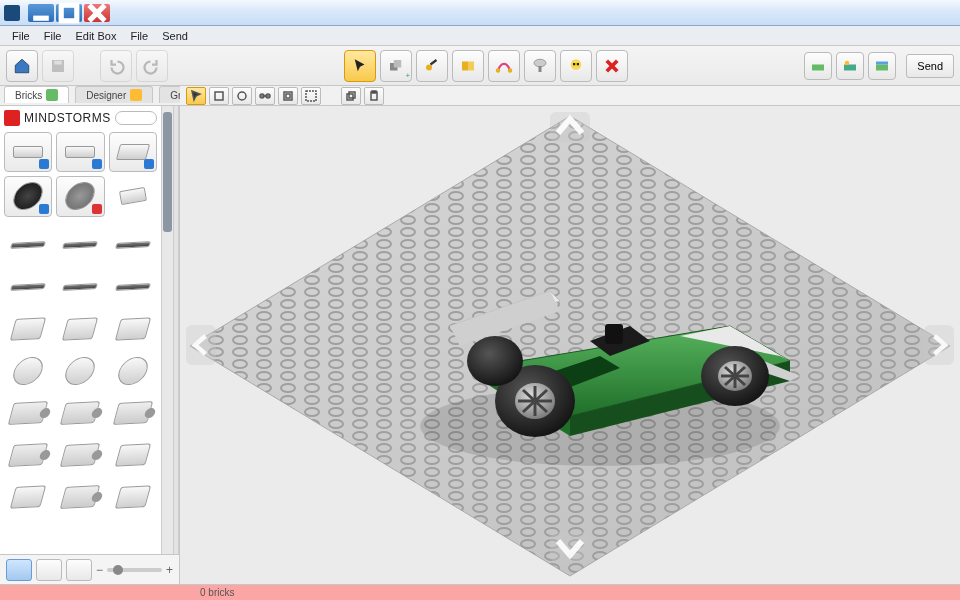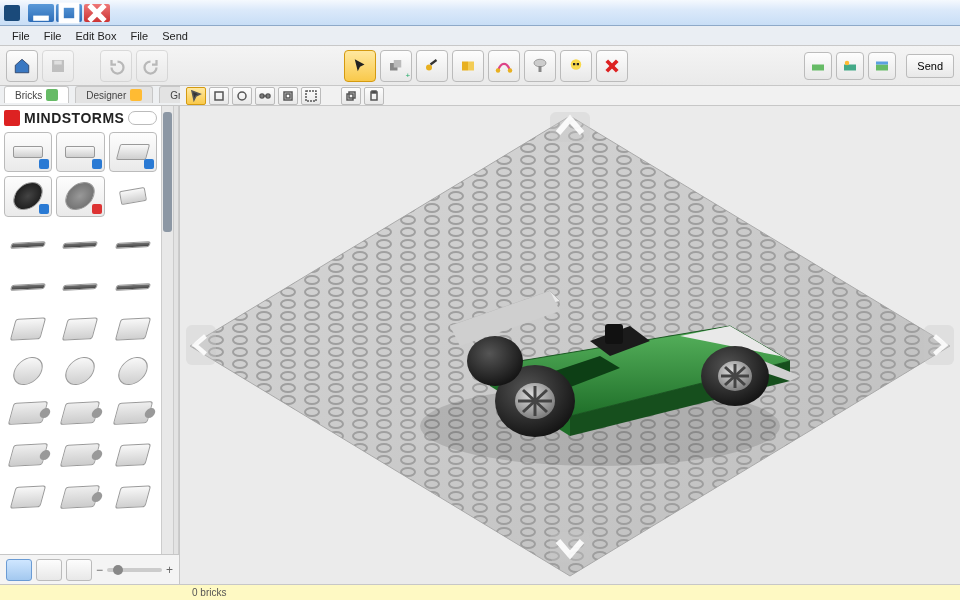--- a/index.html
+++ b/index.html
@@ -46,21 +46,21 @@
   .sbtn svg{width:12px;height:12px;stroke:#555;fill:none;stroke-width:1.5;}
   .subtoolbar .gap{width:14px;}
 
   
   .main{display:flex;height:calc(600px - 26px - 20px - 40px - 20px - 16px);}
   .sidebar{width:180px;background:#fff;border-right:1px solid #c7c7c7;display:flex;flex-direction:column;position:relative;}
   .sidebar-inner{flex:1;display:flex;position:relative;}
   .palette{flex:1;overflow:hidden;padding:4px;}
   .brand-row{display:flex;align-items:center;gap:4px;margin-bottom:6px;}
   .brand-badge{width:16px;height:16px;background:#d22;border-radius:2px;}
-  .brand-text{font-size:14px;font-weight:bold;letter-spacing:.5px;color:#222;}
+  .brand-text{font-size:12px;font-weight:normal;letter-spacing:.5px;color:#222;}
   .search-pill{flex:1;height:14px;border:1px solid #bbb;border-radius:8px;background:#fff;}
   .grid3{display:grid;grid-template-columns:repeat(3,1fr);gap:4px;margin-bottom:10px;}
   .cell{aspect-ratio:1.2;border:1px solid #bbb;border-radius:4px;background:linear-gradient(#fdfdfd,#eaeaea);display:flex;align-items:center;justify-content:center;position:relative;cursor:pointer;}
   .cell.noborder{border-color:transparent;background:transparent;}
   .cell .badge{position:absolute;right:2px;bottom:2px;width:10px;height:10px;background:#2a7ad4;border-radius:2px;}
   .cell .badge.red{background:#d33;}
   .part-grid{display:grid;grid-template-columns:repeat(3,1fr);gap:6px 4px;}
   .part{height:36px;display:flex;align-items:center;justify-content:center;cursor:pointer;}
   .brick{width:34px;height:18px;background:linear-gradient(#f8f8f8,#cfcfcf);border:1px solid #999;border-radius:2px;transform:skewX(-18deg) rotate(-3deg);}
   .brick.axle{height:6px;border-radius:3px;background:linear-gradient(#777,#444);}
@@ -82,21 +82,21 @@
   .viewport{flex:1;background:#ebebeb;position:relative;overflow:hidden;}
   .viewport svg.scene{position:absolute;inset:0;}
   .pan-arrow{position:absolute;width:40px;height:30px;background:rgba(200,200,200,.35);border-radius:6px;display:flex;align-items:center;justify-content:center;cursor:pointer;}
   .pan-arrow svg{stroke:#fff;stroke-width:3;fill:none;opacity:.9;}
   .pan-up{top:6px;left:50%;transform:translateX(-50%);}
   .pan-down{bottom:22px;left:50%;transform:translateX(-50%);}
   .pan-left{left:6px;top:50%;transform:translateY(-50%);width:30px;height:40px;}
   .pan-right{right:6px;top:50%;transform:translateY(-50%);width:30px;height:40px;}
 
   
-  .status{height:16px;background:#fef9c3;border-top:1px solid #c7c7c7;font-size:10px;color:#555;display:flex;align-items:center;padding:0 12px;}
+  .status{height:16px;background:#fca5a5;border-top:1px solid #c7c7c7;font-size:10px;color:#555;display:flex;align-items:center;padding:0 20px;}
   .status .gap{width:180px;}
 </style>
 </head>
 <body>
 
 <div class="titlebar">
   <div class="app-icon"></div>
   <div class="winbtn min">
       <svg viewBox="0 0 10 10">
         <line x1="2" y1="7" x2="8" y2="7"></line>

